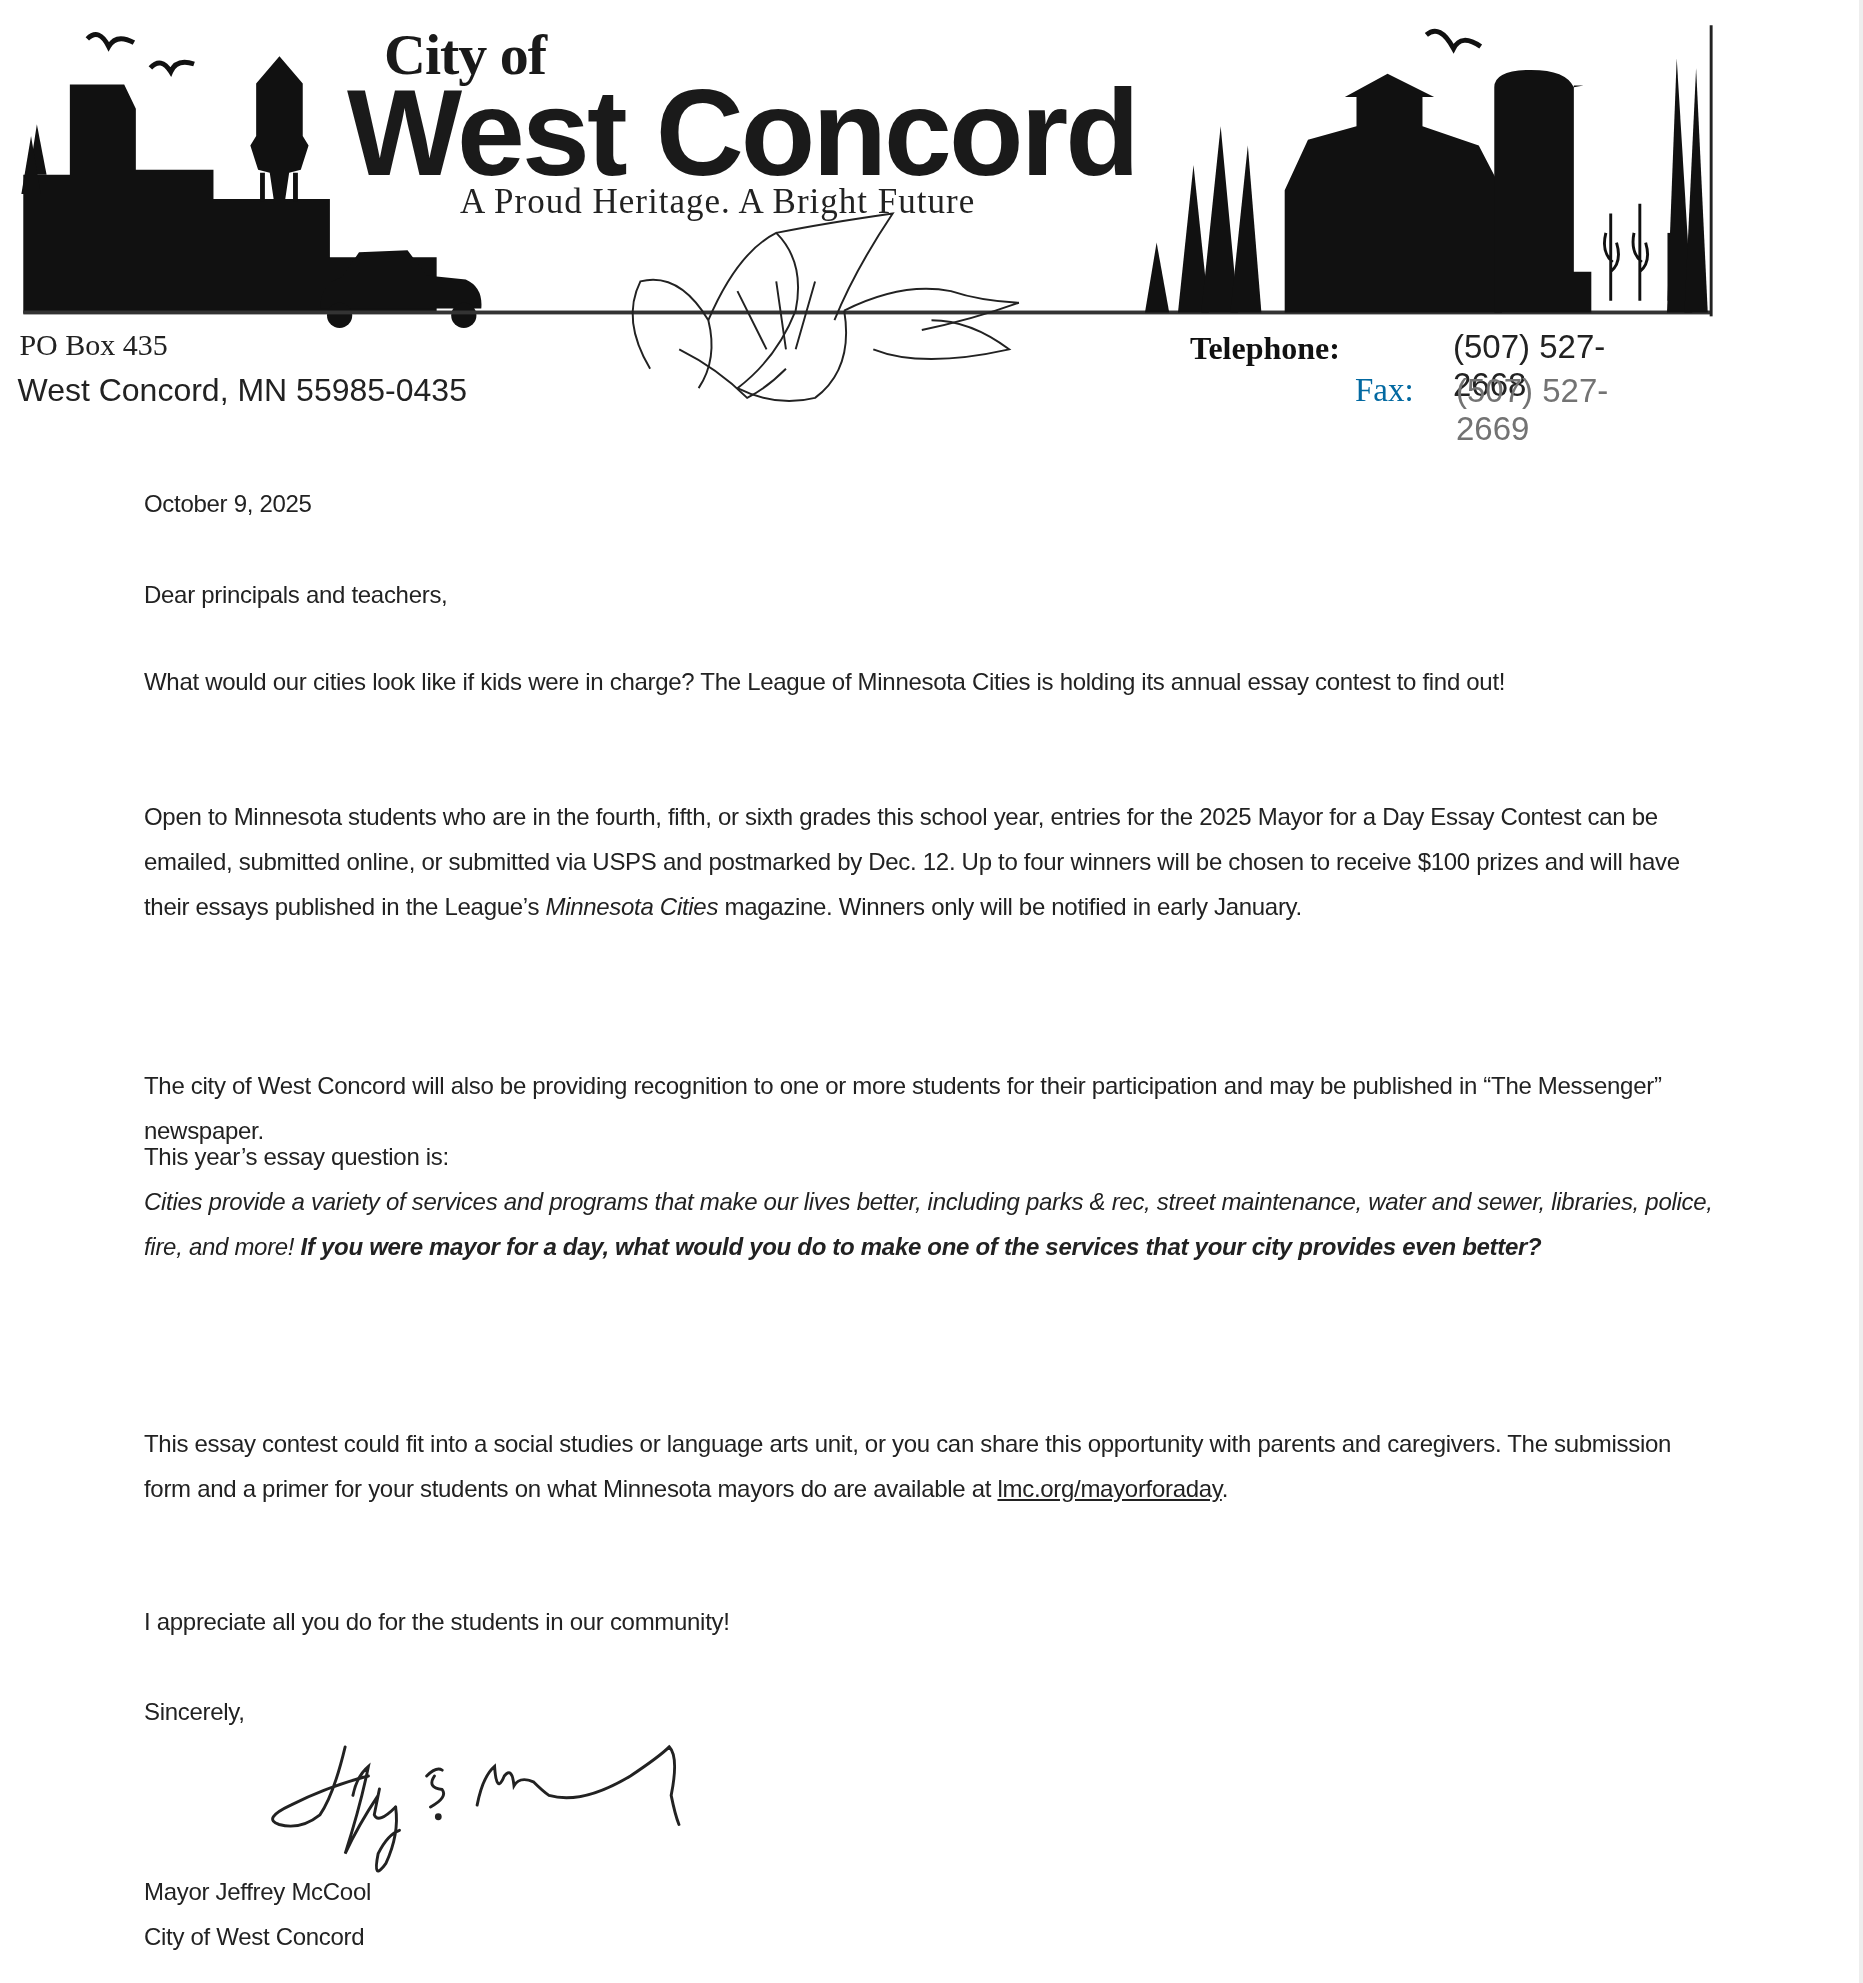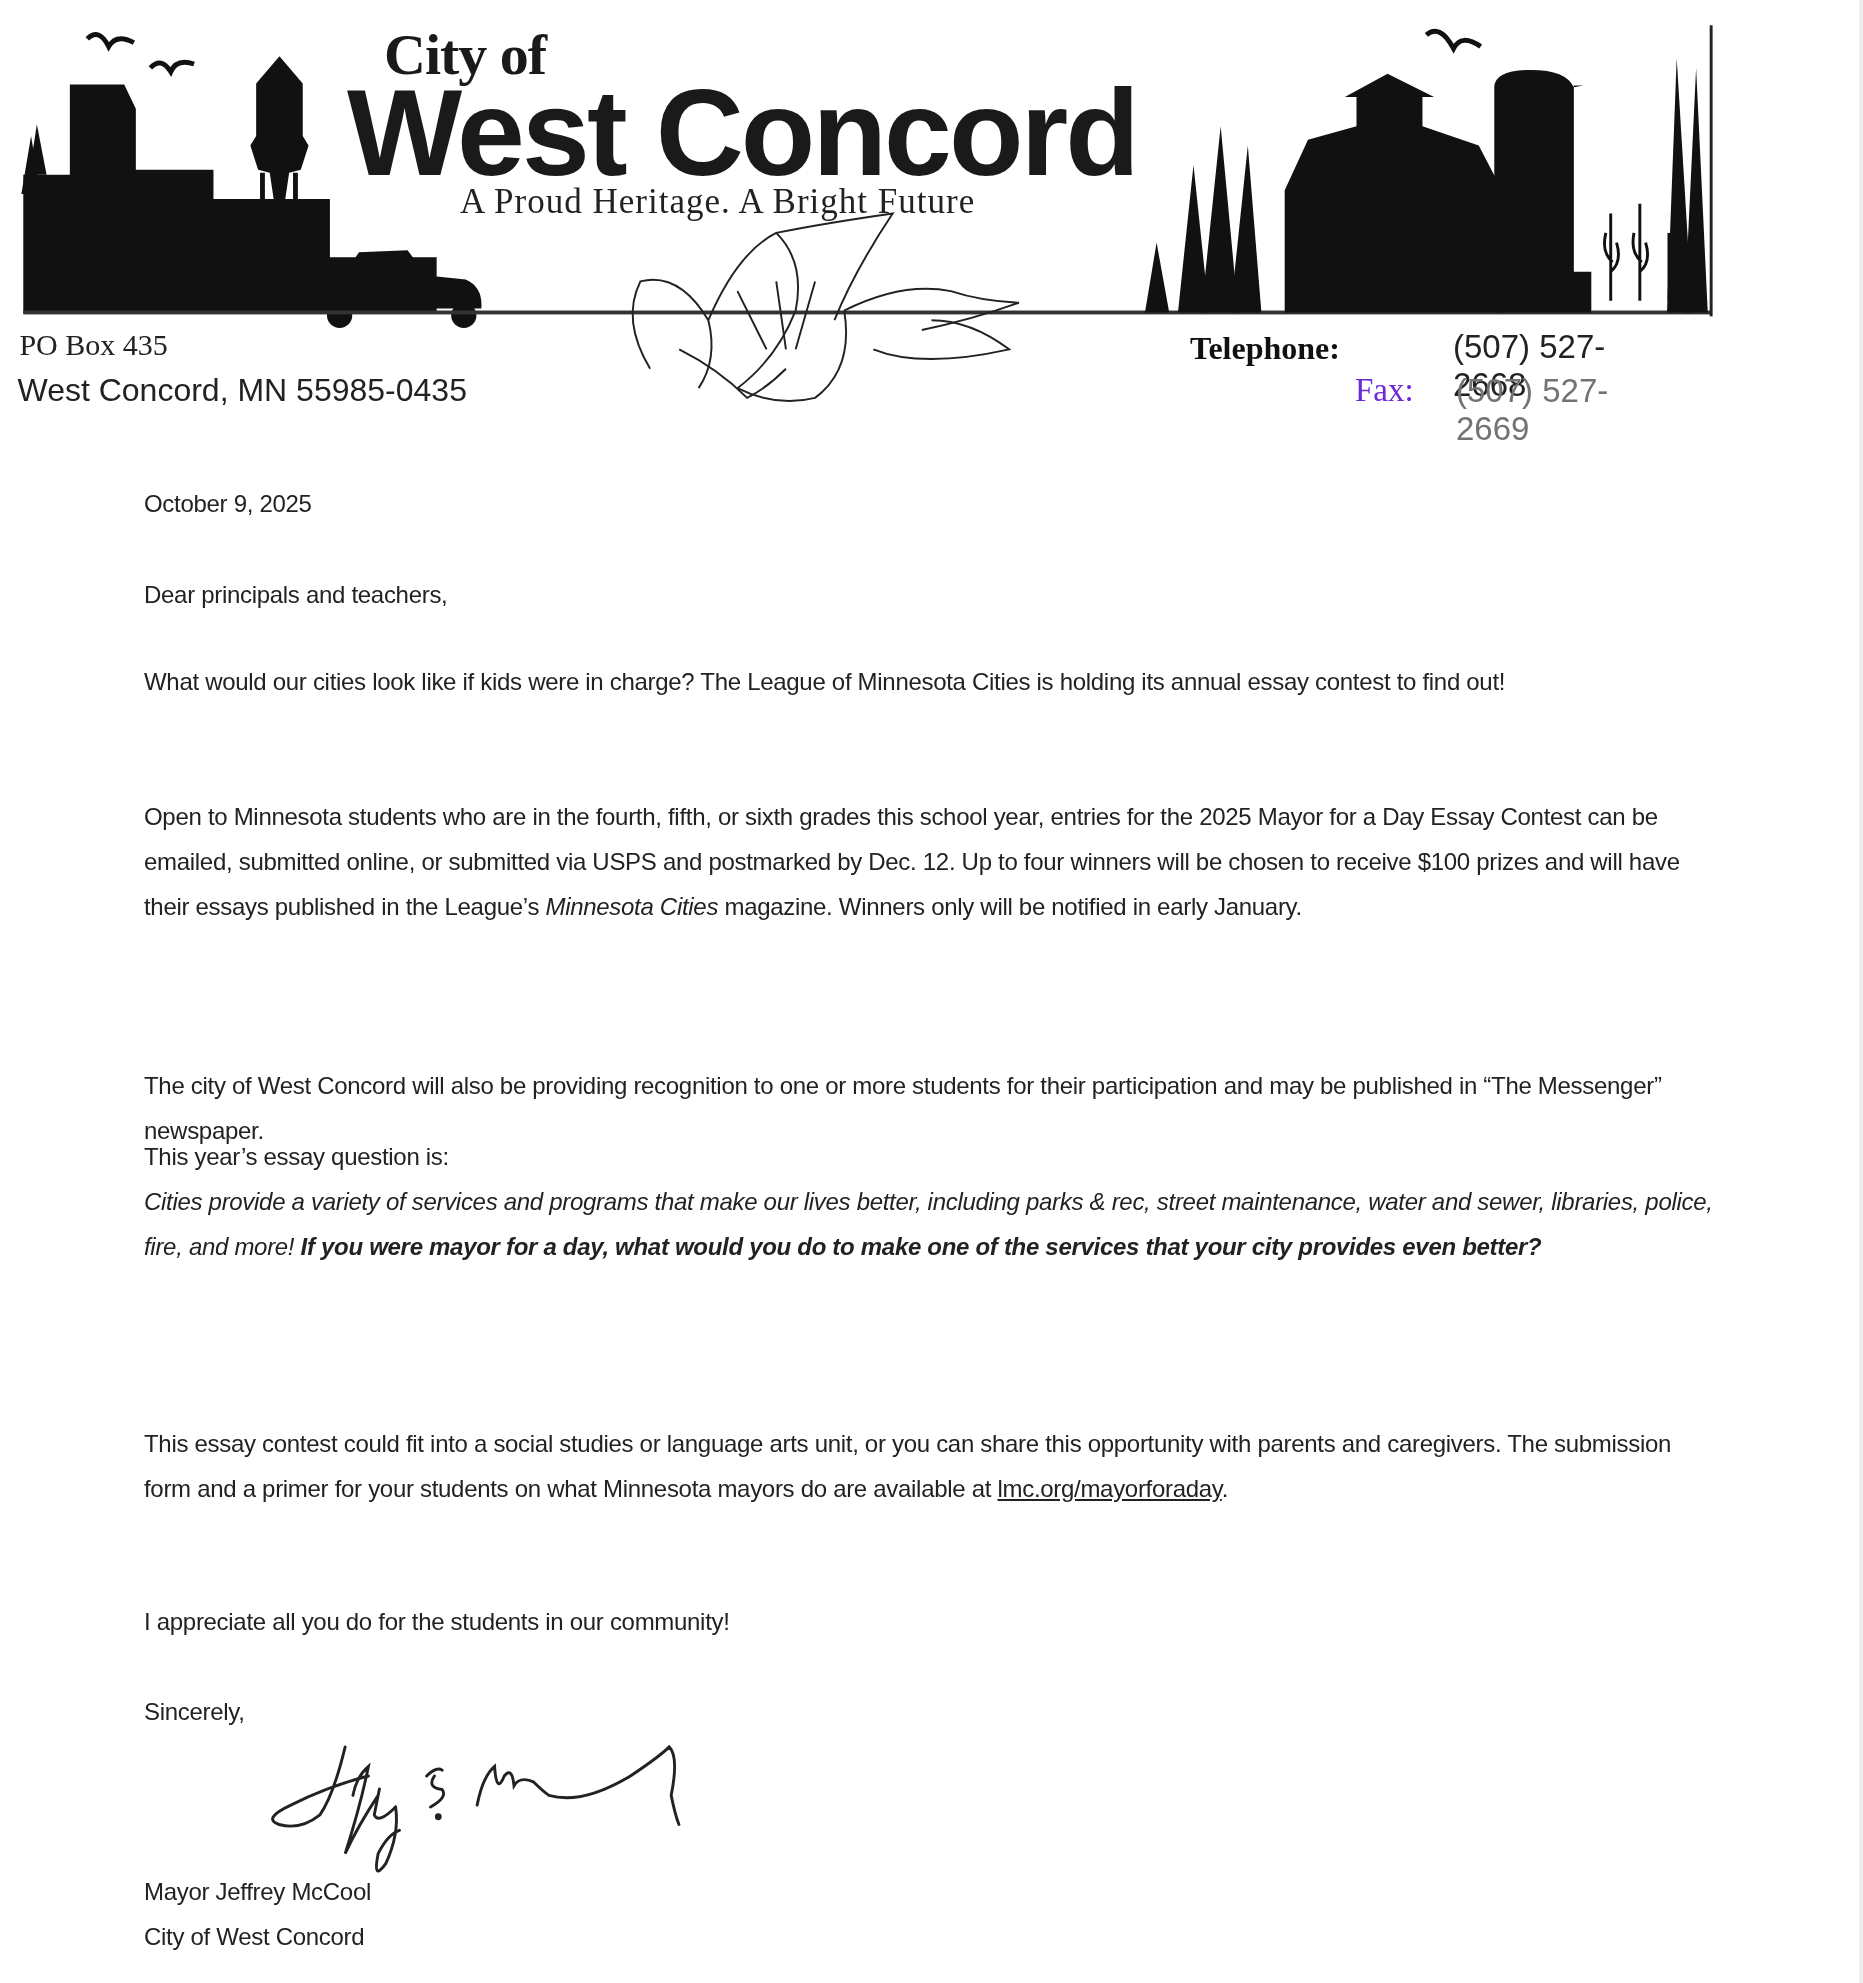--- a/index.html
+++ b/index.html
@@ -6,21 +6,21 @@
   body { width:1863px; height:1983px; position:relative; overflow:hidden; font-family:"Liberation Sans", sans-serif; color:#1f1f1f; }
   .abs { position:absolute; }
   .letterhead { position:absolute; left:0; top:0; width:1651px; height:427px; }
   .city-of { left:384px; top:21.3px; font-family:"Liberation Serif", serif; font-size:58px; font-weight:bold; color:#1a1a1a; letter-spacing:-1px; }
   .city-name { left:347px; top:72px; font-family:"Liberation Sans", sans-serif; font-size:122px; font-weight:bold; color:#1a1a1a; letter-spacing:-2.9px; line-height:1; }
   .tagline { left:460px; top:182px; font-family:"Liberation Serif", serif; font-size:35px; color:#222; letter-spacing:1px; }
   .addr1 { left:19.4px; top:328px; font-family:"Liberation Serif", serif; font-size:30px; color:#222; }
   .addr2 { left:17.5px; top:372px; font-family:"Liberation Sans", sans-serif; font-size:32px; color:#222; }
   .tel-label { left:1190px; top:330px; font-family:"Liberation Serif", serif; font-weight:bold; font-size:32px; color:#111; }
   .tel-val { left:1453px; top:328px; font-family:"Liberation Sans", sans-serif; font-size:33px; color:#222; }
-  .fax-label { left:1355px; top:372px; font-family:"Liberation Serif", serif; font-size:33px; color:#6d28d9; }
+  .fax-label { left:1355px; top:372px; font-family:"Liberation Serif", serif; font-size:33px; color:#0369a1; }
   .fax-val { left:1456px; top:372px; font-family:"Liberation Sans", sans-serif; font-size:33px; color:#737373; }
   .body-text { position:absolute; left:144px; width:1572px; font-size:24px; line-height:45px; color:#222; letter-spacing:-0.3px; }
   .body-text p { margin:0; }
   .italic { font-style:italic; }
   .bolditalic { font-style:italic; font-weight:bold; }
   .link { text-decoration:underline; }
   .signature { position:absolute; left:252px; top:1737px; width:621px; height:175px; }
   .right-edge { position:absolute; right:0; top:0; width:3.9px; height:1983px; background:#eee; }
 </style>
 </head>

